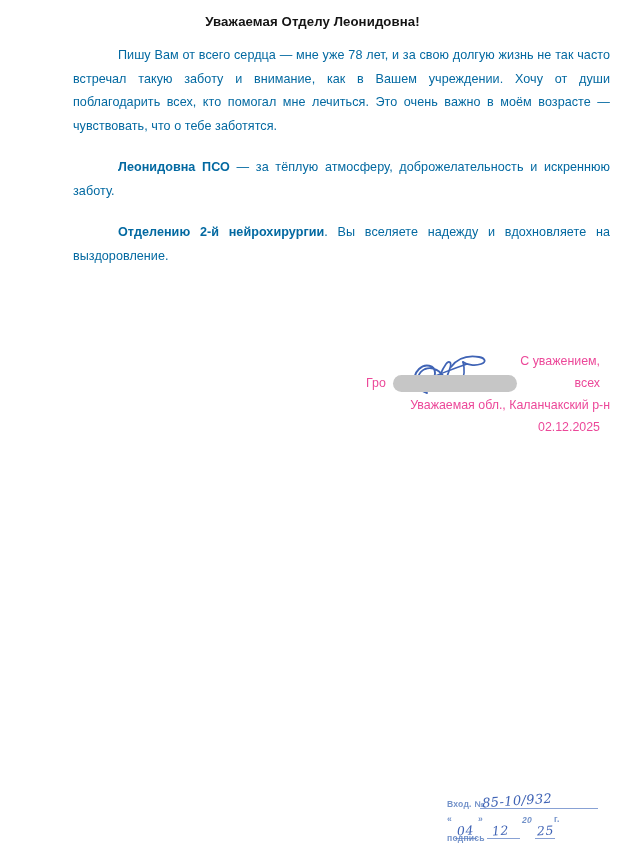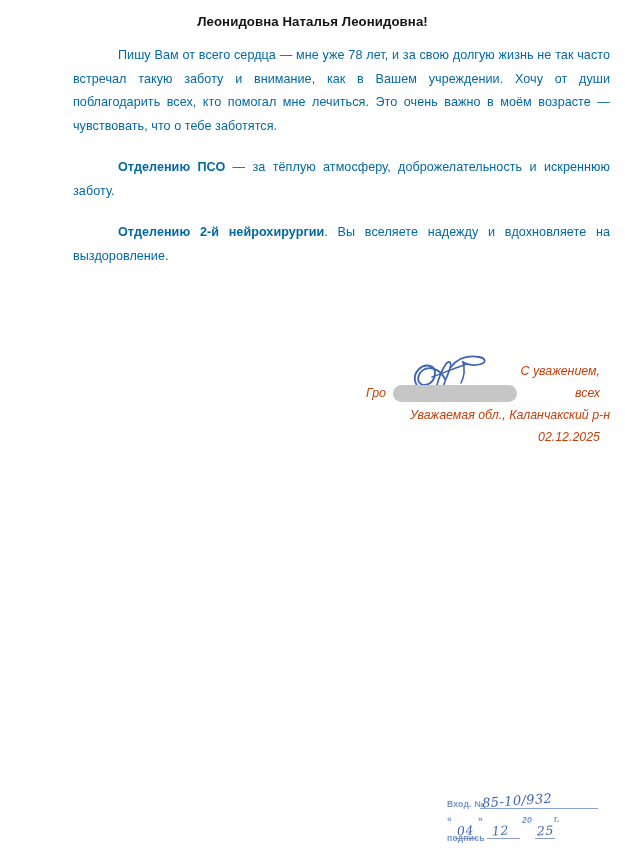--- a/index.html
+++ b/index.html
@@ -54,26 +54,25 @@
   }
   .para:last-child { margin-bottom: 0; }
   .para b { font-weight: bold; }
   .para-spaced {
     margin-top: 18px;
   }
 
   
   .sig-block {
     position: absolute;
-    top: 360px;
+    top: 350px;
     left: 330px;
     width: 280px;
-    font-style: italic;
     font-size: 12.4px;
-    color: #c2410c;
+    color: #ec4899;
   }
   .sig-line {
     text-align: right;
     line-height: 22px;
     white-space: nowrap;
   }
   .sig-regards { padding-right: 10px; }
   .sig-name-row {
     position: relative;
     text-align: right;
@@ -172,25 +171,25 @@
   .rule-1 { left: 33px; top: 12px; width: 118px; }
   .rule-2a { left: 8px; top: 27px; width: 22px; }
   .rule-2b { left: 40px; top: 27px; width: 33px; }
   .rule-2c { left: 88px; top: 27px; width: 20px; }
 </style>
 </head>
 <body>
 
 <div class="page">
 
-  <div class="letter-heading">Леонидовна Наталья Леонидовна!</div>
+  <div class="letter-heading">Уважаемая Отделу Леонидовна!</div>
 
   <div class="body-block">
     <p class="para">Пишу Вам от всего сердца — мне уже 78 лет, и за свою долгую жизнь не так часто встречал такую заботу и внимание, как в Вашем учреждении. Хочу от души поблагодарить всех, кто помогал мне лечиться. Это очень важно в моём возрасте — чувствовать, что о тебе заботятся.</p>
-    <p class="para para-spaced"><b>Отделению ПСО</b> — за тёплую атмосферу, доброжелательность и искреннюю заботу.</p>
+    <p class="para para-spaced"><b>Леонидовна ПСО</b> — за тёплую атмосферу, доброжелательность и искреннюю заботу.</p>
     <p class="para para-spaced"><b>Отделению 2-й нейрохирургии</b>. Вы вселяете надежду и вдохновляете на выздоровление.</p>
   </div>
 
   <svg class="signature-mark" viewBox="0 0 85 45" xmlns="http://www.w3.org/2000/svg">
     <g fill="none" stroke="#3f63b5" stroke-linecap="round" stroke-linejoin="round">
       <path d="M22 40 C10 36, 6 24, 14 16 C20 10, 30 12, 30 20 C30 29, 22 34, 16 31 C11 28, 13 19, 20 16 C28 13, 36 18, 40 26" stroke-width="1.9"></path>
       <path d="M31 36 C33 27, 36 18, 41 11 C44 7, 47 9, 45 15 C43 22, 39 30, 37 37" stroke-width="1.7"></path>
       <path d="M27 24 C38 20, 50 15, 62 11" stroke-width="1.5"></path>
       <path d="M46 14 C52 6, 62 2, 74 4 C80 5, 82 9, 76 11 C70 13, 62 12, 58 9" stroke-width="1.8"></path>
       <path d="M58 9 C60 16, 59 24, 56 30" stroke-width="1.6"></path>

